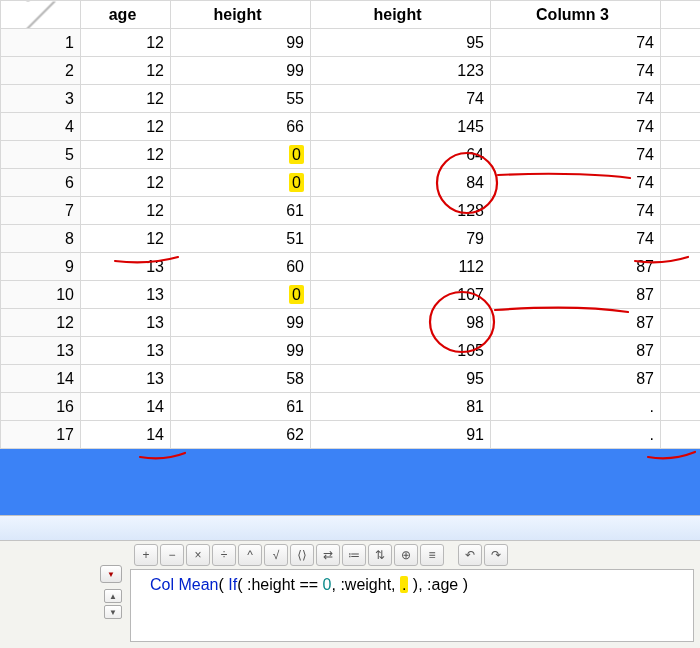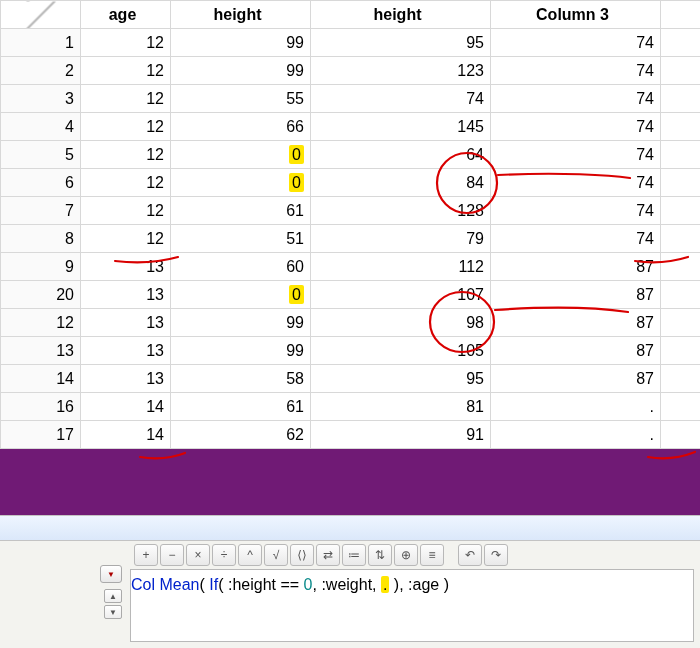--- a/index.html
+++ b/index.html
@@ -8,21 +8,21 @@
     width: 700px;
     height: 648px;
     font-family: Arial, Helvetica, sans-serif;
     font-size: 16px;
     background: #f6f6f6;
     overflow: hidden;
   }
   .grid-wrap {
     width: 700px;
     height: 515px;
-    background: #701a75;
+    background: #3b82f6;
     overflow: hidden;
   }
   table.data {
     border-collapse: collapse;
     width: 700px;
     table-layout: fixed;
     background: #fff;
   }
   table.data th, table.data td {
     border: 1px solid #d8d8d8;
@@ -133,21 +133,21 @@
     color:#555;
     display:flex;align-items:center;justify-content:center;
     cursor:pointer;
   }
   .tbtn.sep-space { border:none;background:transparent;width:10px;cursor:default; }
   .formula-box {
     flex:1;
     margin: 0 6px 6px 0;
     border:1px solid #b8b8b8;
     background:#fff;
-    padding: 6px 0;
+    padding: 6px 19px;
     font-family: "Segoe UI", Arial, sans-serif;
     font-size:16px;
     color:#000;
     overflow:hidden;
     position:relative;
   }
   .tok-fn   { color:#0022cc; }
   .tok-kw   { color:#0022cc; }
   .tok-col  { color:#000; }
   .tok-num  { color:#0a8a8a; }
@@ -263,21 +263,21 @@
         </tr>
         <tr>
           <td class="rowhead">9</td>
           <td>13</td>
           <td>60</td>
           <td>112</td>
           <td>87</td>
           <td class="tail"></td>
         </tr>
         <tr>
-          <td class="rowhead">20</td>
+          <td class="rowhead">10</td>
           <td>13</td>
           <td><span class="hl">0</span></td>
           <td>107</td>
           <td>87</td>
           <td class="tail"></td>
         </tr>
         <tr>
           <td class="rowhead">12</td>
           <td>13</td>
           <td>99</td>

